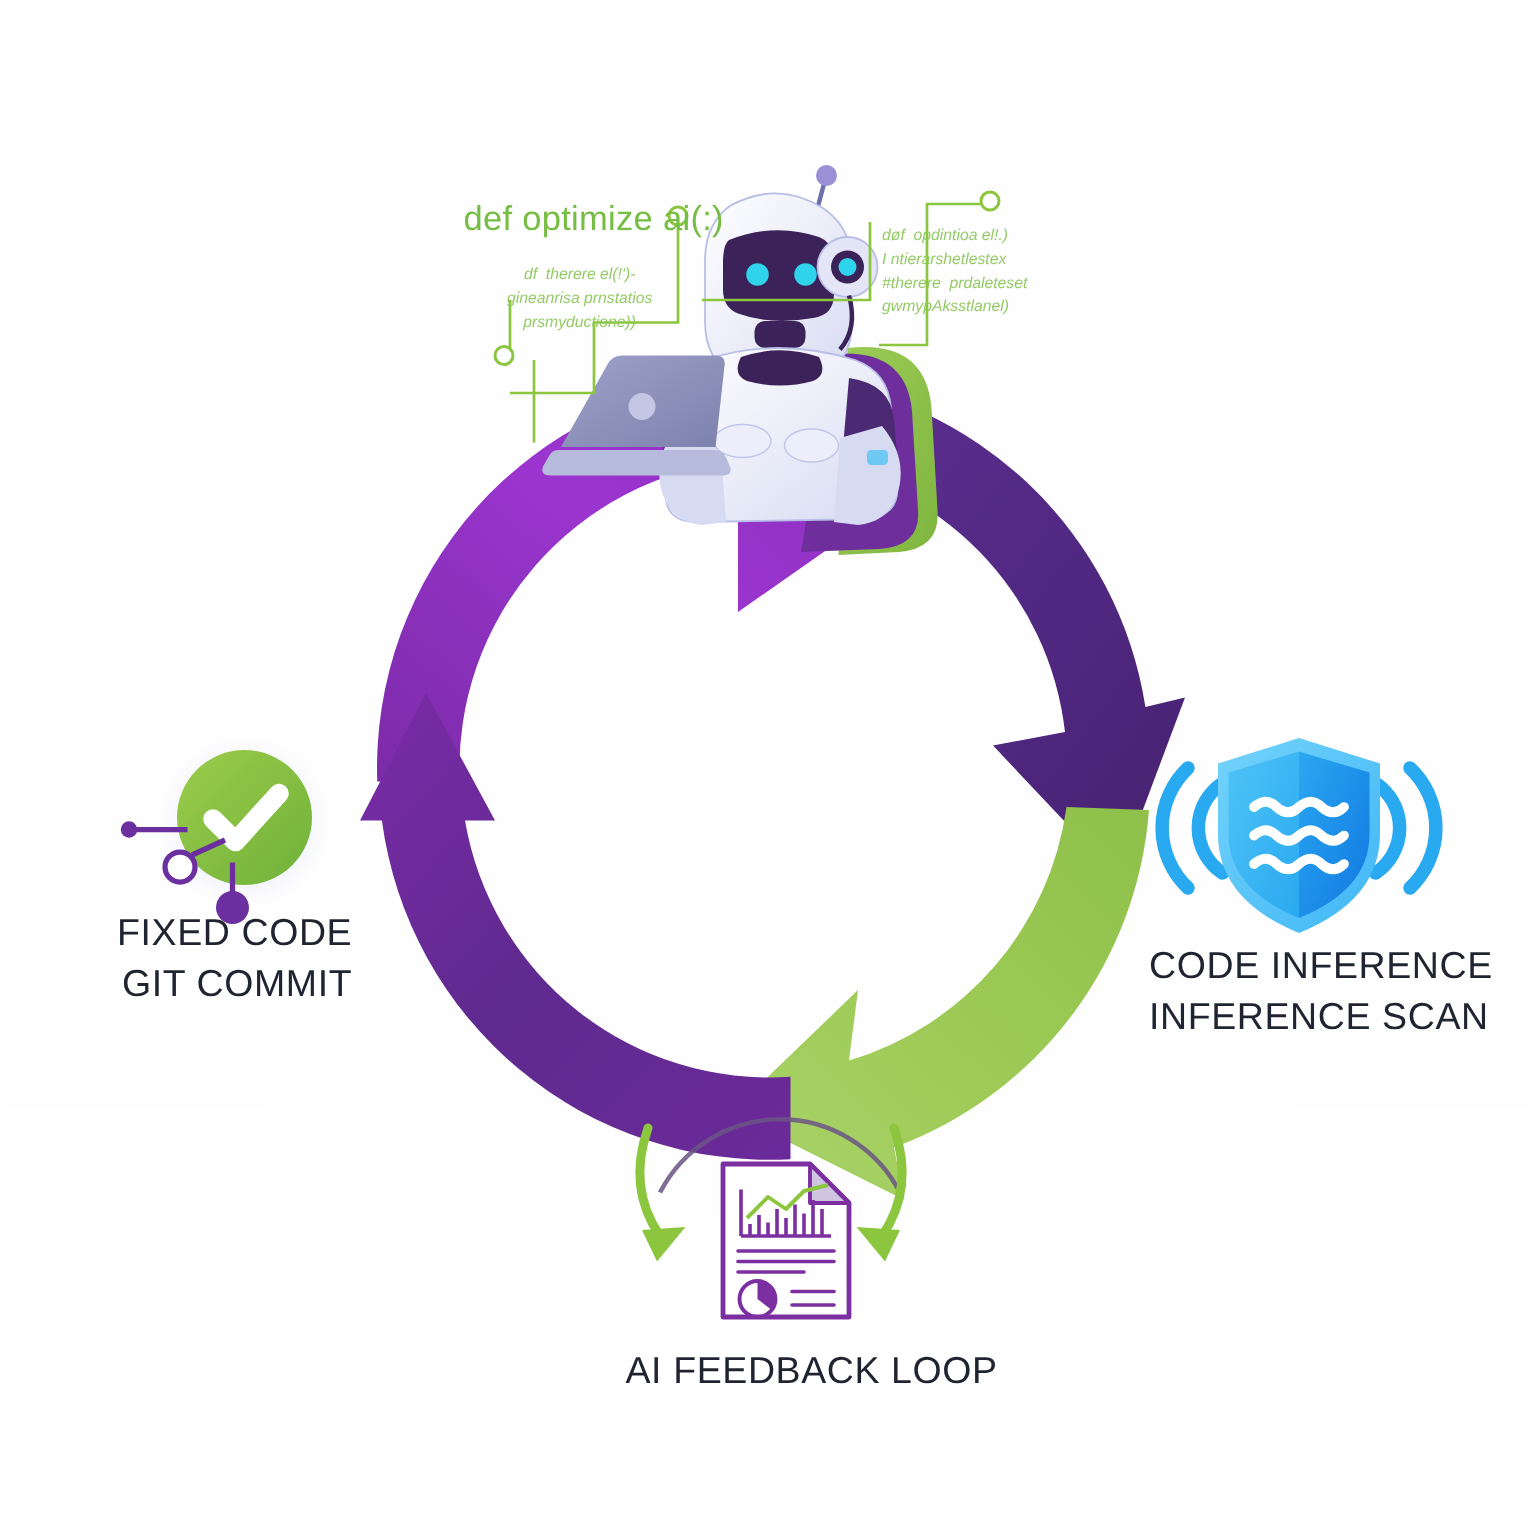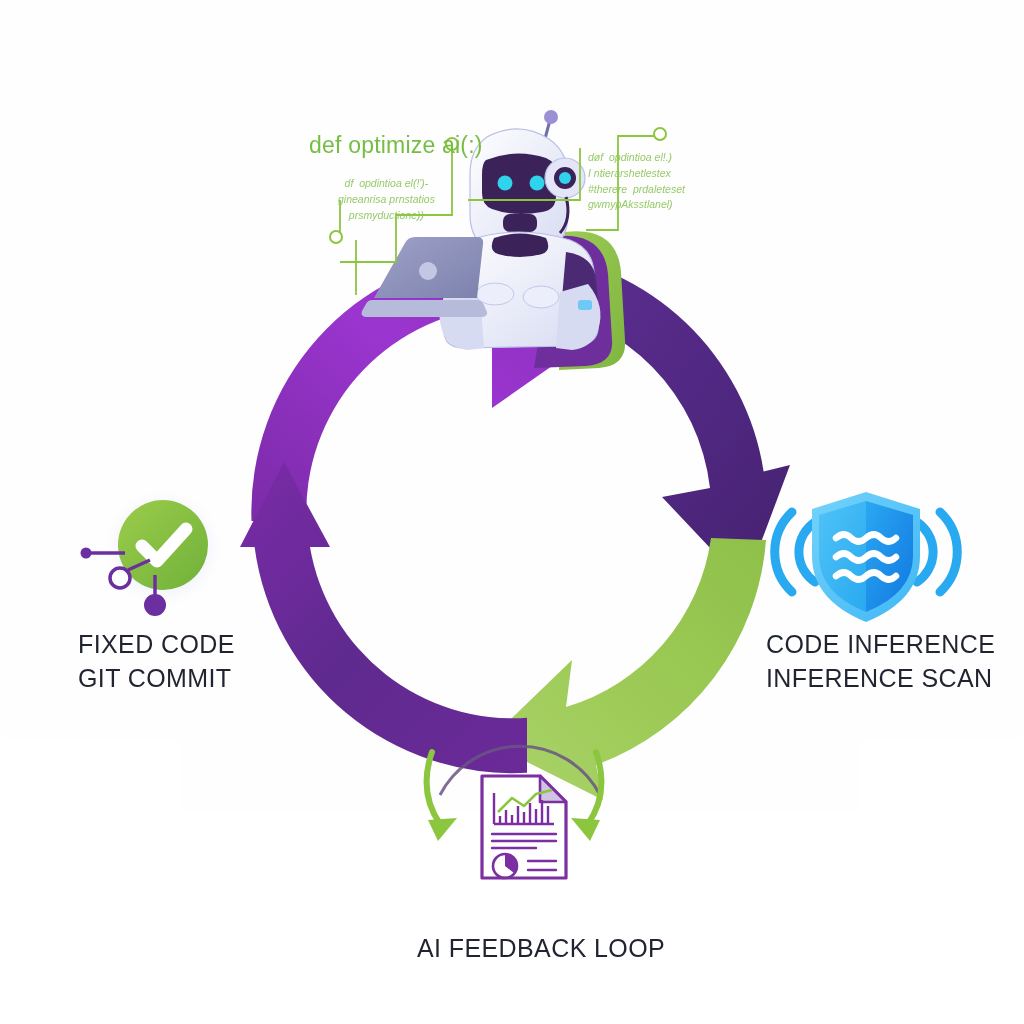--- a/index.html
+++ b/index.html
@@ -32,33 +32,32 @@
     color: #1f2430;
     font-family: "Liberation Sans", sans-serif;
     font-size: 25px;
     line-height: 1.34;
     letter-spacing: 0.4px;
     white-space: pre;
     font-weight: 400;
   }
   .label-left {
     left: 78px;
-    top: 628px;
-    text-align: left;
+    top: 606px;
+    text-align: right;
   }
   .label-right {
     left: 766px;
     top: 628px;
     text-align: left;
   }
   .label-bottom {
     left: 417px;
     top: 898px;
     text-align: left;
-    margin-top: 34px;
   }
   .code-main {
     position: absolute;
     left: 309px;
     top: 132px;
     font-family: "Liberation Sans", sans-serif;
     font-size: 23px;
     color: #76bd43;
     white-space: pre;
     letter-spacing: 0.2px;
@@ -325,21 +324,21 @@
       <path d="M 356 295 L 356 240"></path>
     </g>
     <g fill="#ffffff" stroke="#8cc63f" stroke-width="2">
       <circle cx="452" cy="144" r="6"></circle>
       <circle cx="660" cy="134" r="6"></circle>
       <circle cx="336" cy="237" r="6"></circle>
     </g>
   </svg>
 
   <div class="code-main">def optimize ai(:)</div>
-  <div class="code-small s1">df  opdintioa el(!')-
+  <div class="code-small s1">df  therere el(!')-
 gineanrisa prnstatios
 prsmyductione))</div>
   <div class="code-small s2">døf  opdintioa el!.)
 I ntierarshetlestex
 #therere  prdaleteset
 gwmypAksstlanel)</div>
 
   <svg class="layer" viewBox="0 0 1024 1024">
 
     <g>

